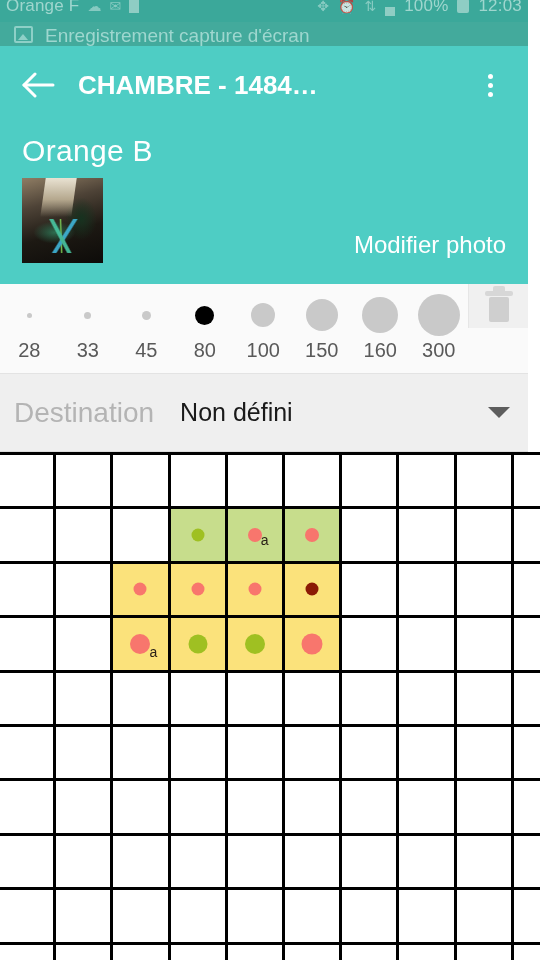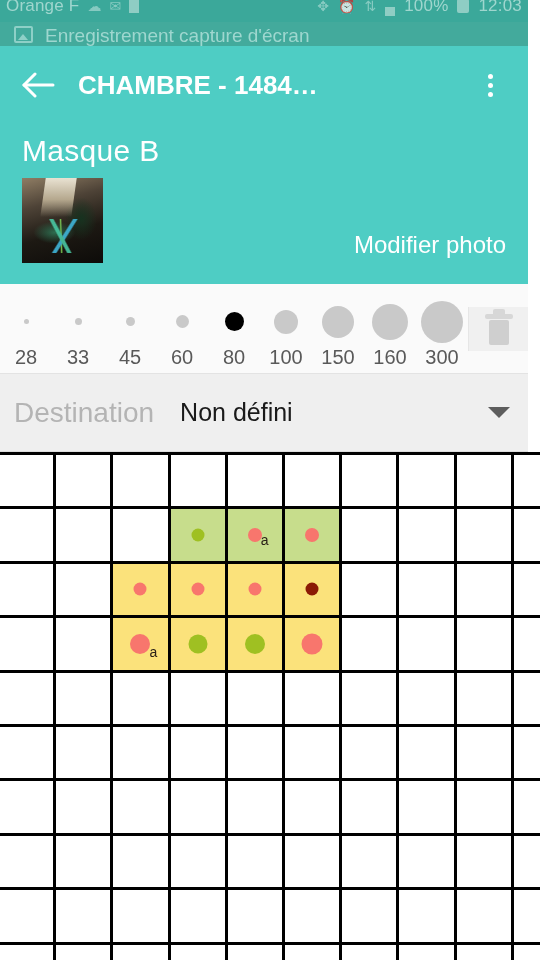--- a/index.html
+++ b/index.html
@@ -131,21 +131,21 @@
     color: #ffffff; font-size: 24px;
     margin-bottom: 4px; cursor: pointer;
     white-space: nowrap;
     text-align: center;
   }
 
   
   .sizebar {
     height: 90px;
     background: #fafafa;
-    display: flex; align-items: center;
+    display: flex; align-items: flex-start;
     border-bottom: 1px solid #e3e3e3;
   }
   .size-list { flex: 1; display: flex; align-items: stretch; }
   .size-item {
     flex: 1;
     display: flex; flex-direction: column; align-items: center; justify-content: flex-start;
     padding-top: 6px; cursor: pointer;
   }
   .size-dotwrap { height: 50px; display: flex; align-items: center; justify-content: center; }
   .size-dot { border-radius: 50%; background: #c9c9c9; display: block; }
@@ -254,21 +254,21 @@
     </div>
     <div class="appbar-title">CHAMBRE - 1484…</div>
     <div class="kebab">
       <i></i>
       <i></i>
       <i></i>
     </div>
   </div>
 
   <div class="hero">
-    <div class="hero-title">Masque B</div>
+    <div class="hero-title">Orange B</div>
     <div class="hero-row">
       <div class="thumb"></div>
       <div class="modify-photo">Modifier photo</div>
     </div>
   </div>
 
   <div class="sizebar">
     <div class="size-list" id="size-list">
         <div class="size-item">
           <div class="size-dotwrap">
@@ -280,26 +280,20 @@
           <div class="size-dotwrap">
             <span class="size-dot" style="width: 7px; height: 7px;"></span>
           </div>
           <div class="size-label">33</div>
         </div>
         <div class="size-item">
           <div class="size-dotwrap">
             <span class="size-dot" style="width: 9px; height: 9px;"></span>
           </div>
           <div class="size-label">45</div>
-        </div>
-        <div class="size-item">
-          <div class="size-dotwrap">
-            <span class="size-dot" style="width: 13px; height: 13px;"></span>
-          </div>
-          <div class="size-label">60</div>
         </div>
         <div class="size-item selected">
           <div class="size-dotwrap">
             <span class="size-dot" style="width: 19px; height: 19px;"></span>
           </div>
           <div class="size-label">80</div>
         </div>
         <div class="size-item">
           <div class="size-dotwrap">
             <span class="size-dot" style="width: 24px; height: 24px;"></span>

